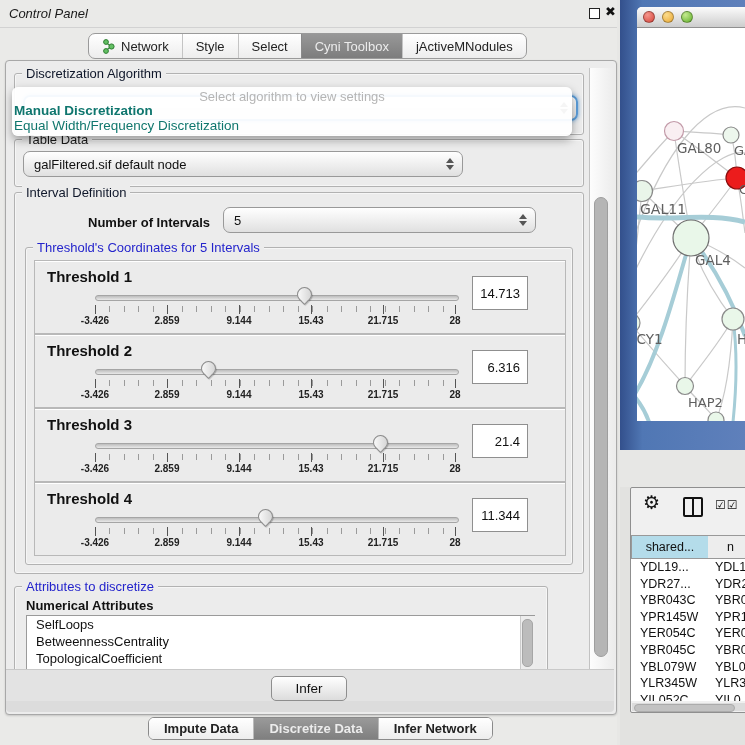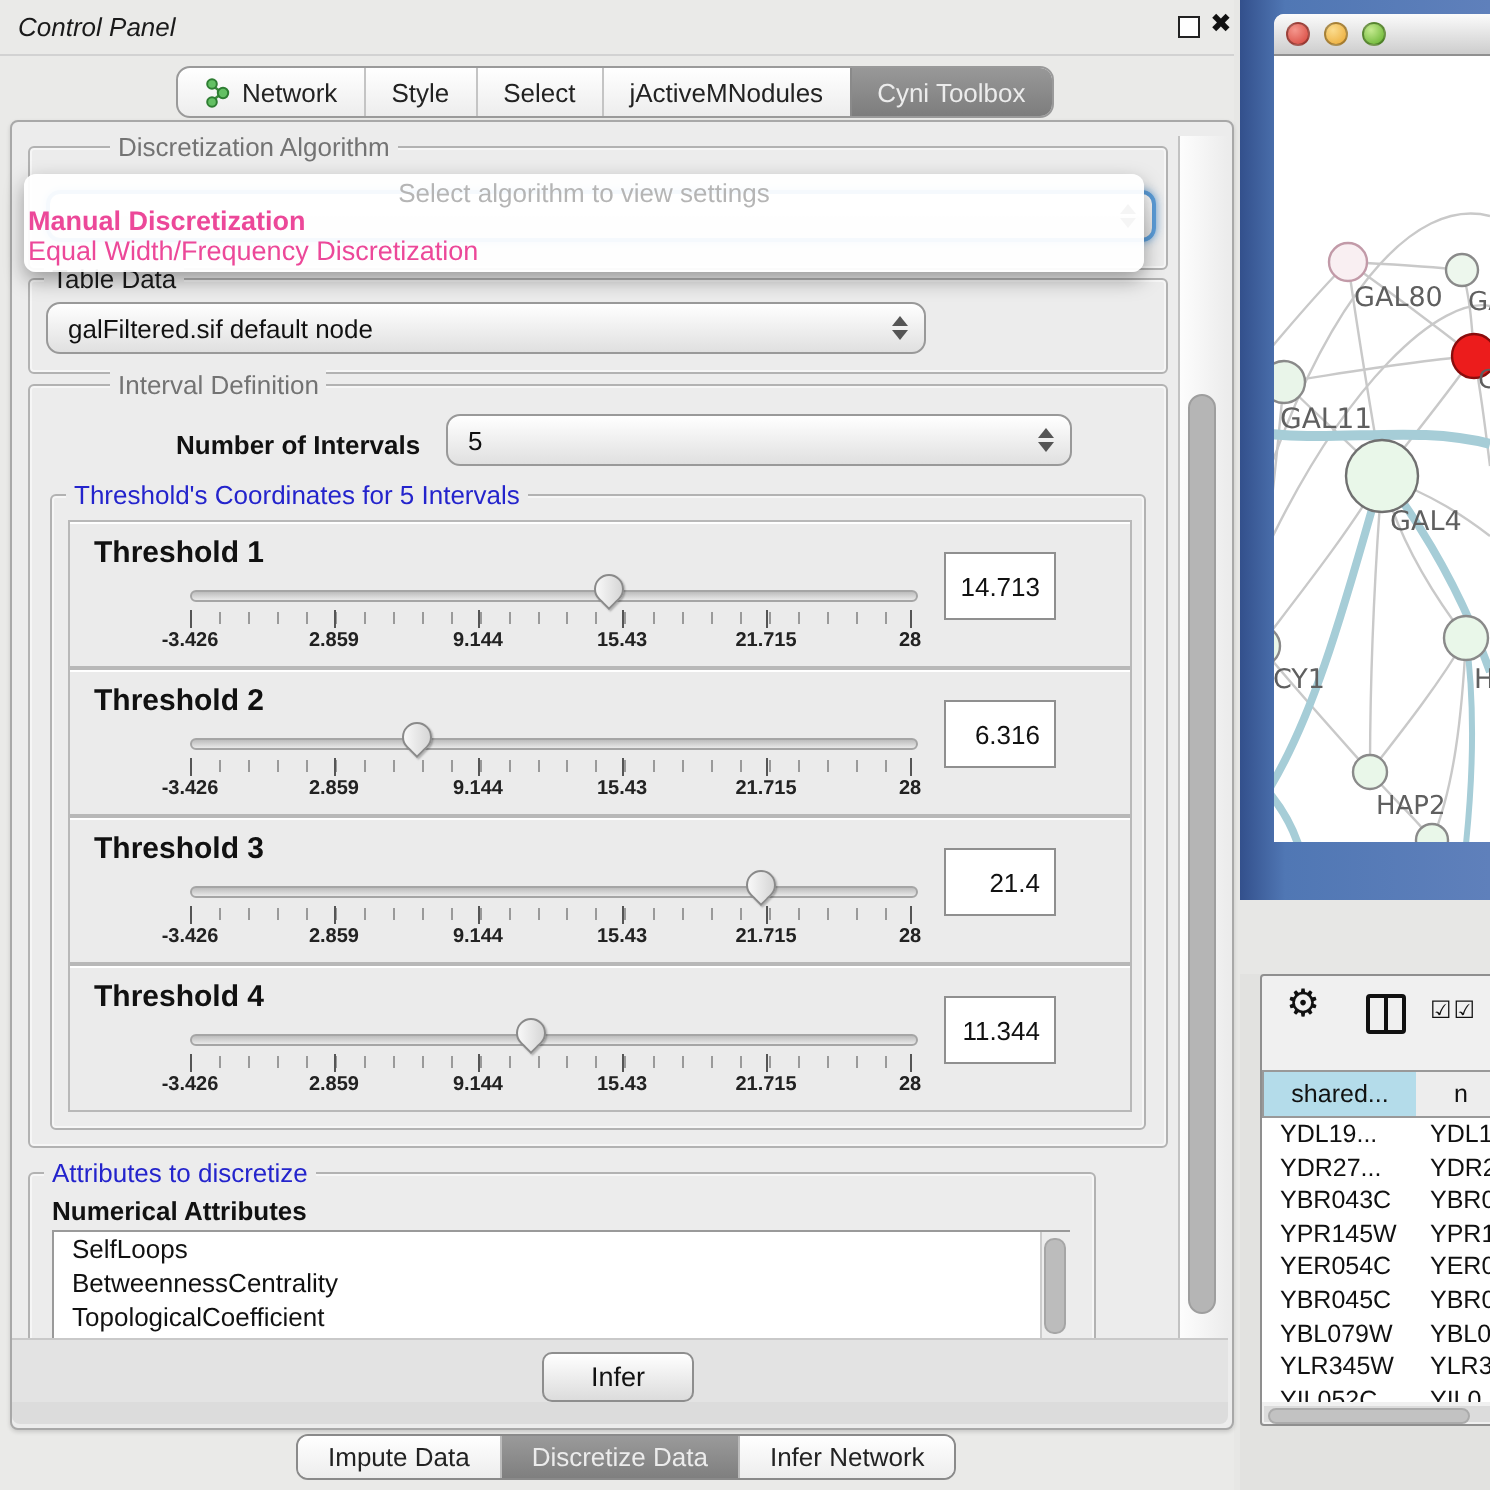--- a/index.html
+++ b/index.html
@@ -15,21 +15,21 @@
   .tabstrip{position:absolute;left:88px;top:33px;height:24px;display:flex;border:1px solid #9a9a9a;border-radius:7px;overflow:hidden;background:linear-gradient(#ffffff,#ededed);font-size:13px;}
   .tabseg{display:flex;align-items:center;padding:0 13px;color:#222;border-left:1px solid #c4c4c4;white-space:nowrap;cursor:default;}
   .tabseg:first-child{border-left:none;}
   .tabseg.sel{background:linear-gradient(#989898,#7d7d7d);color:#ececec;border-left:1px solid #8a8a8a;}
   .net-ic{width:13px;height:15px;margin-right:6px;}
 
   .content-panel{position:absolute;left:5px;top:60px;width:610px;height:653px;border:1px solid #a8a8a8;border-radius:4px;background:#ececec;box-shadow:0 1px 2px rgba(0,0,0,0.15);}
 
   .groupbox{position:absolute;border:1px solid #b2b2b2;border-radius:3px;box-shadow:inset 0 0 0 1px rgba(255,255,255,0.55);}
   .gtitle{position:absolute;top:-8px;left:7px;background:#ececec;padding:0 4px;font-size:13px;white-space:nowrap;}
-  .gt-green{color:#737373;margin-left:33px;}
+  .gt-green{color:#0f172a;}
   .gt-blue{color:#2424cc;}
   .gt-black{color:#1a1a1a;}
 
   .combo{position:absolute;height:26px;border:1px solid #999;border-radius:7px;background:linear-gradient(#ffffff,#e0e0e0);font-size:13px;color:#111;display:flex;align-items:center;padding-left:10px;box-sizing:border-box;}
   .combo .arrows{position:absolute;right:8px;top:0;height:100%;display:flex;flex-direction:column;justify-content:center;gap:2px;}
   .combo .arrows i{display:block;width:0;height:0;border-left:4px solid transparent;border-right:4px solid transparent;}
   .combo .arrows i.up{border-bottom:5px solid #555;}
   .combo .arrows i.dn{border-top:5px solid #555;}
   .focus-ring{border:2px solid #5b9dd9 !important;box-shadow:0 0 4px rgba(91,157,217,0.9);}
 
@@ -49,29 +49,29 @@
   .attr-sb-track{position:absolute;left:520px;top:616px;width:14px;height:53px;background:#ededed;border-left:1px solid #ccc;}
   .attr-sb-thumb{position:absolute;left:522px;top:619px;width:9px;height:46px;background:#bcbcbc;border:1px solid #a6a6a6;border-radius:5px;}
 
   .apply-strip{position:absolute;left:6px;top:669px;width:608px;height:32px;background:#e3e3e3;border-top:1px solid #c9c9c9;z-index:3;}
   .apply-strip2{position:absolute;left:6px;top:701px;width:608px;height:11px;background:#dcdcdc;border-radius:0 0 4px 4px;z-index:3;}
   .apply-btn{position:absolute;left:271px;top:676px;width:74px;height:23px;border:1px solid #8e8e8e;border-radius:5px;background:linear-gradient(#ffffff,#dcdcdc);font-size:13.5px;color:#111;display:flex;align-items:center;justify-content:center;z-index:4;}
 
   .main-sb-track{position:absolute;left:589px;top:68px;width:24px;height:644px;background:linear-gradient(90deg,#fdfdfd,#ececec);border-left:1px solid #c2c2c2;z-index:2;}
   .main-sb-thumb{position:absolute;left:594px;top:197px;width:12px;height:458px;background:#b5b5b5;border:1px solid #9e9e9e;border-radius:7px;z-index:2;}
 
-  .bottom-tabs{position:absolute;left:148px;top:717px;height:21px;display:flex;border:1px solid #8a8a8a;border-radius:6px;overflow:hidden;background:#fff;font-size:13px;font-weight:normal;z-index:5;}
+  .bottom-tabs{position:absolute;left:148px;top:717px;height:21px;display:flex;border:1px solid #8a8a8a;border-radius:6px;overflow:hidden;background:#fff;font-size:13px;font-weight:bold;z-index:5;}
   .btab{display:flex;align-items:center;padding:0 15px;color:#222;background:linear-gradient(#ffffff,#ededed);border-left:1px solid #bbb;white-space:nowrap;}
   .btab:first-child{border-left:none;}
   .btab.sel{background:linear-gradient(#9a9a9a,#7f7f7f);color:#ececec;}
 
   
   .popup{position:absolute;left:12px;top:87px;width:560px;height:49px;background:rgba(255,255,255,0.94);border-radius:6px;box-shadow:0 4px 10px rgba(0,0,0,0.35);z-index:10;}
   .popup-hint{position:absolute;left:0;right:0;top:2px;text-align:center;font-size:13px;color:#b5b5b5;}
-  .popup-item{position:absolute;left:2px;font-size:13.5px;color:#ec4899;white-space:nowrap;}
+  .popup-item{position:absolute;left:2px;font-size:13.5px;color:#0f766e;white-space:nowrap;}
   .popup-item.b{font-weight:bold;}
 
   
   .desktop{position:absolute;left:620px;top:0;width:125px;height:450px;background:linear-gradient(90deg,#33508c,#5077b4 18%,#5f80bb);}
   .mac-win{position:absolute;left:17px;top:7px;width:100px;height:414px;border-radius:5px 0 0 0;overflow:hidden;background:#fff;padding-left:45px;}
   .mac-title{position:absolute;left:0;top:0;width:108px;height:20px;background:linear-gradient(#fbfbfb,#cdcdcd);border-bottom:1px solid #909090;}
   .light{position:absolute;top:4px;width:12px;height:12px;border-radius:50%;border:1px solid rgba(0,0,0,0.3);box-sizing:border-box;}
   .light.red{left:6px;background:radial-gradient(circle at 35% 30%,#f5978d,#d5433a);}
   .light.yellow{left:25px;background:radial-gradient(circle at 35% 30%,#fbdc8e,#eaa832);}
   .light.green{left:44px;background:radial-gradient(circle at 35% 30%,#c5ea90,#5faf28);}
@@ -120,25 +120,25 @@
           <circle cx="9.5" cy="7.5" r="2.6" fill="#63c063" stroke="#2e7d32"></circle>
         </svg>
         <span>Network</span>
       </div>
       <div class="tabseg">
           <span>Style</span>
         </div>
       <div class="tabseg">
           <span>Select</span>
         </div>
+      <div class="tabseg sel">
+          <span>Cyni Toolbox</span>
+        </div>
       <div class="tabseg">
           <span>jActiveMNodules</span>
-        </div>
-      <div class="tabseg sel">
-          <span>Cyni Toolbox</span>
         </div>
     </div>
 
     <div class="content-panel"></div>
 
     <div class="groupbox" style="left:14px;top:73px;width:568px;height:60px;">
       <span class="gtitle gt-green">Discretization Algorithm</span>
     </div>
     <div class="combo focus-ring" style="left:23px;top:95px;width:555px;">
       <span class="arrows">

